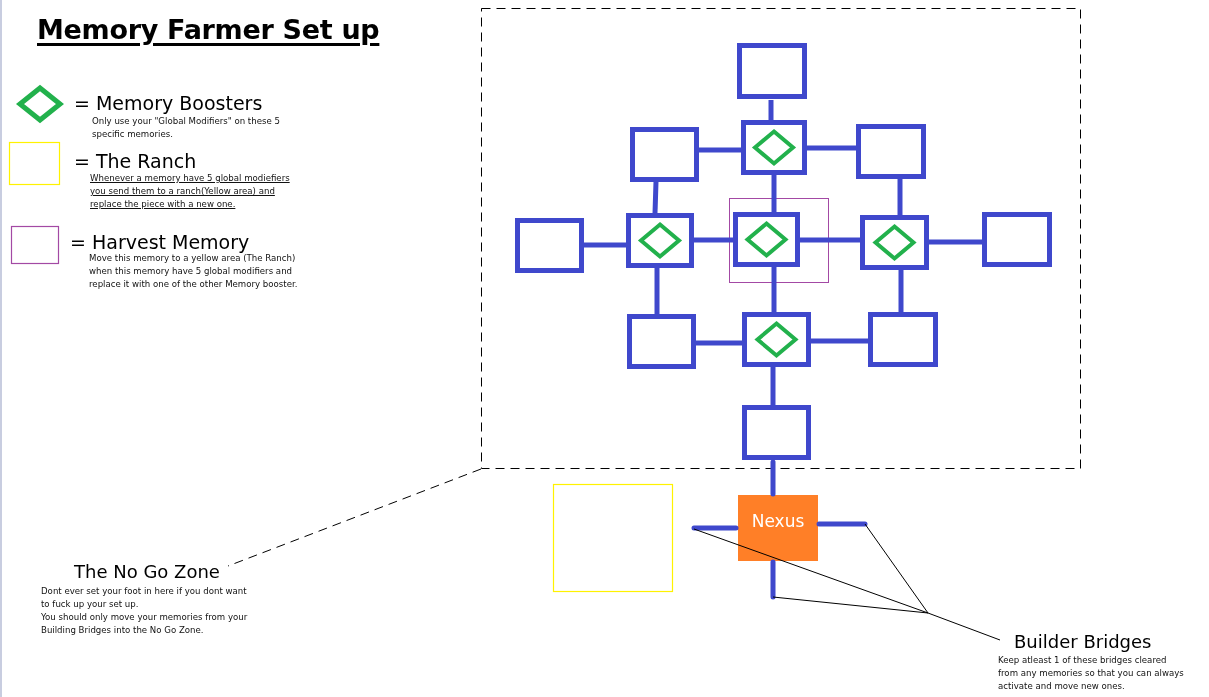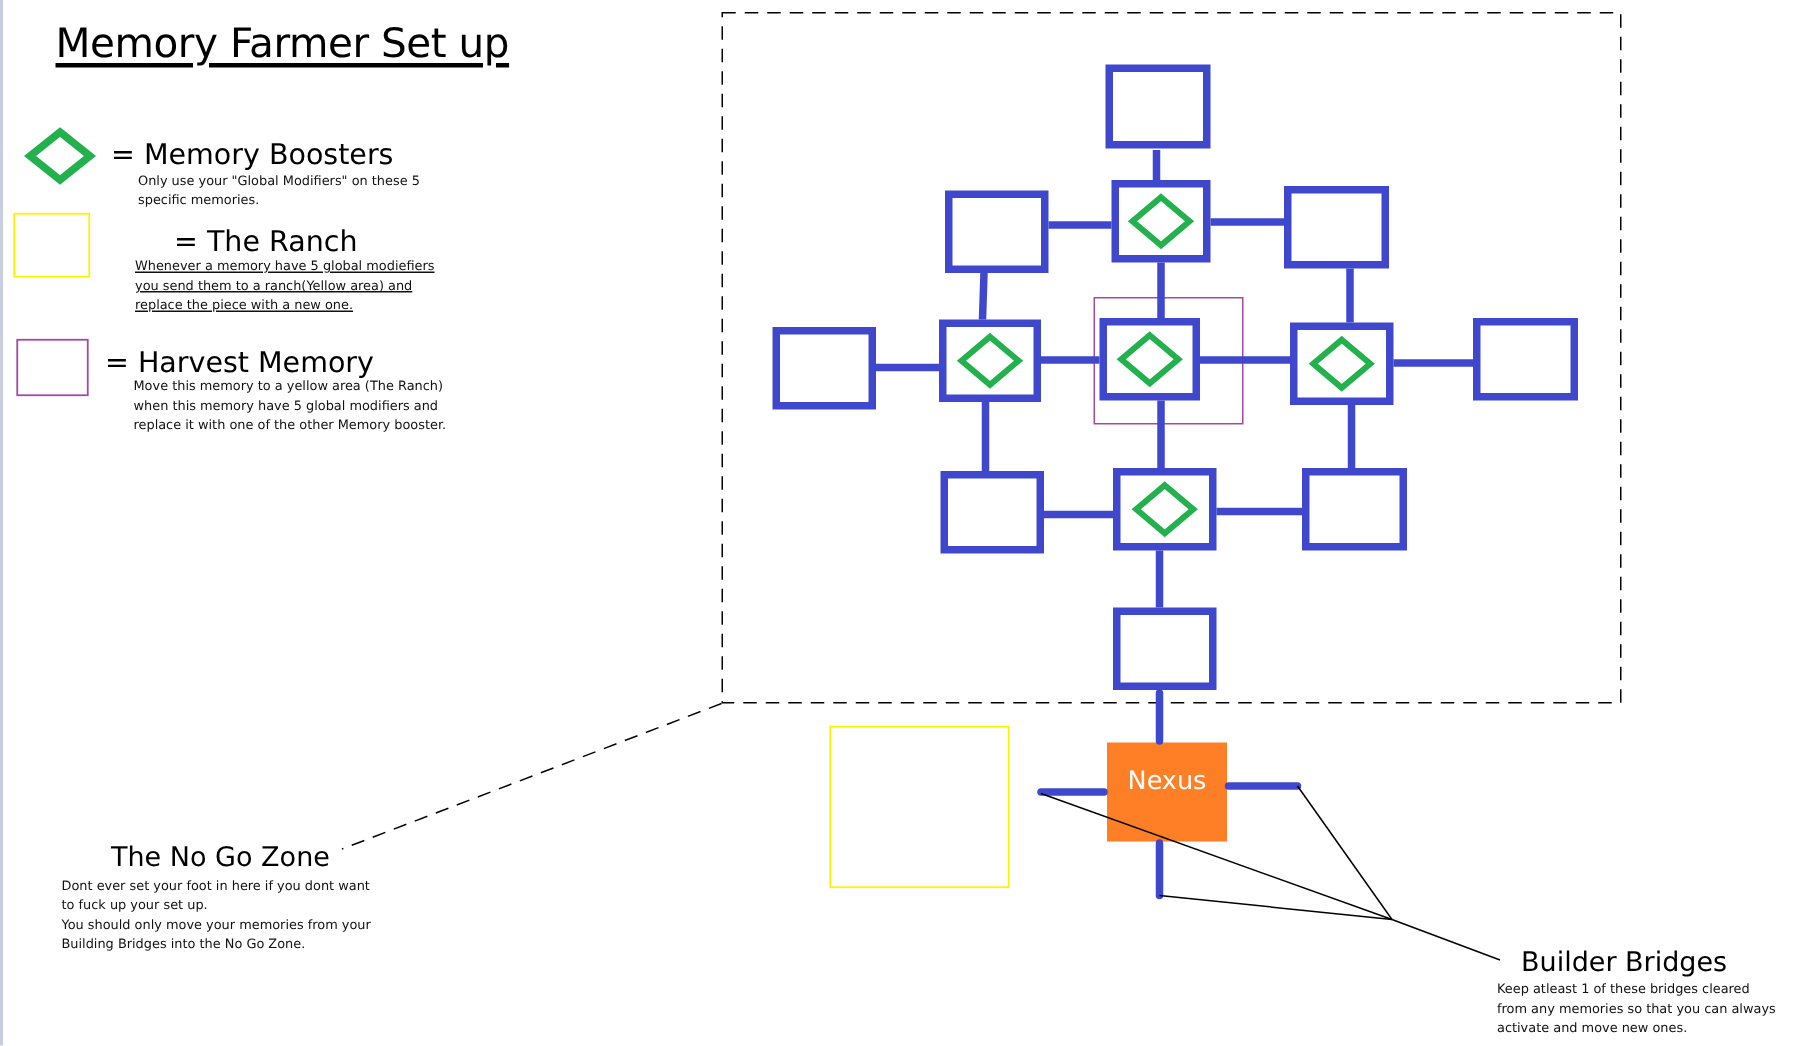--- a/index.html
+++ b/index.html
@@ -1,19 +1,19 @@
 <!DOCTYPE html>
 <html><head>
 <meta charset="utf-8">
 <style>
   html, body { margin: 0; padding: 0; background: #ffffff; }
   body { width: 1209px; height: 697px; position: relative; overflow: hidden;
          font-family: "DejaVu Sans", sans-serif; color: #000; }
   .leftbar { position: absolute; left: 0; top: 0; width: 2px; height: 697px; background: #c8cde0; }
-  .title { position: absolute; left: 37px; top: 14px; font-weight: normal; font-size: 27px;
+  .title { position: absolute; left: 37px; top: 14px; font-weight: bold; font-size: 27px;
            text-decoration: underline; text-decoration-thickness: 3px; text-underline-offset: 4px;
            letter-spacing: -0.3px; white-space: nowrap; }
   .legend-head { position: absolute; font-size: 19px; white-space: nowrap; }
   .small { position: absolute; font-size: 8.6px; line-height: 13px; white-space: nowrap; color: #111; }
   .annot-head { position: absolute; font-size: 18px; white-space: nowrap; margin-left: 12px; }
   svg.canvas { position: absolute; left: 0; top: 0; }
   .nexus-label { position: absolute; left: 738px; top: 511px; width: 80px; text-align: center;
                  color: #ffffff; font-size: 17px; }
 </style>
 </head>
@@ -124,21 +124,21 @@
 </svg>
 
 <div class="nexus-label">Nexus</div>
 
 <div class="legend-head" style="left:74px; top:92px;">= Memory Boosters</div>
 <div class="small" style="left:92px; top:115px;">
   <div>Only use your "Global Modifiers" on these 5</div>
   <div>specific memories.</div>
 </div>
 
-<div class="legend-head" style="left:74px; top:150px;margin-left:42px;">= The Ranch</div>
+<div class="legend-head" style="left:74px; top:150px;">= The Ranch</div>
 <div class="small" style="left:90px; top:172px;text-decoration:underline;">
   <div>Whenever a memory have 5 global modiefiers</div>
   <div>you send them to a ranch(Yellow area) and</div>
   <div>replace the piece with a new one.</div>
 </div>
 
 <div class="legend-head" style="left:70px; top:231px;">= Harvest Memory</div>
 <div class="small" style="left:89px; top:252px;">
   <div>Move this memory to a yellow area (The Ranch)</div>
   <div>when this memory have 5 global modifiers and</div>

